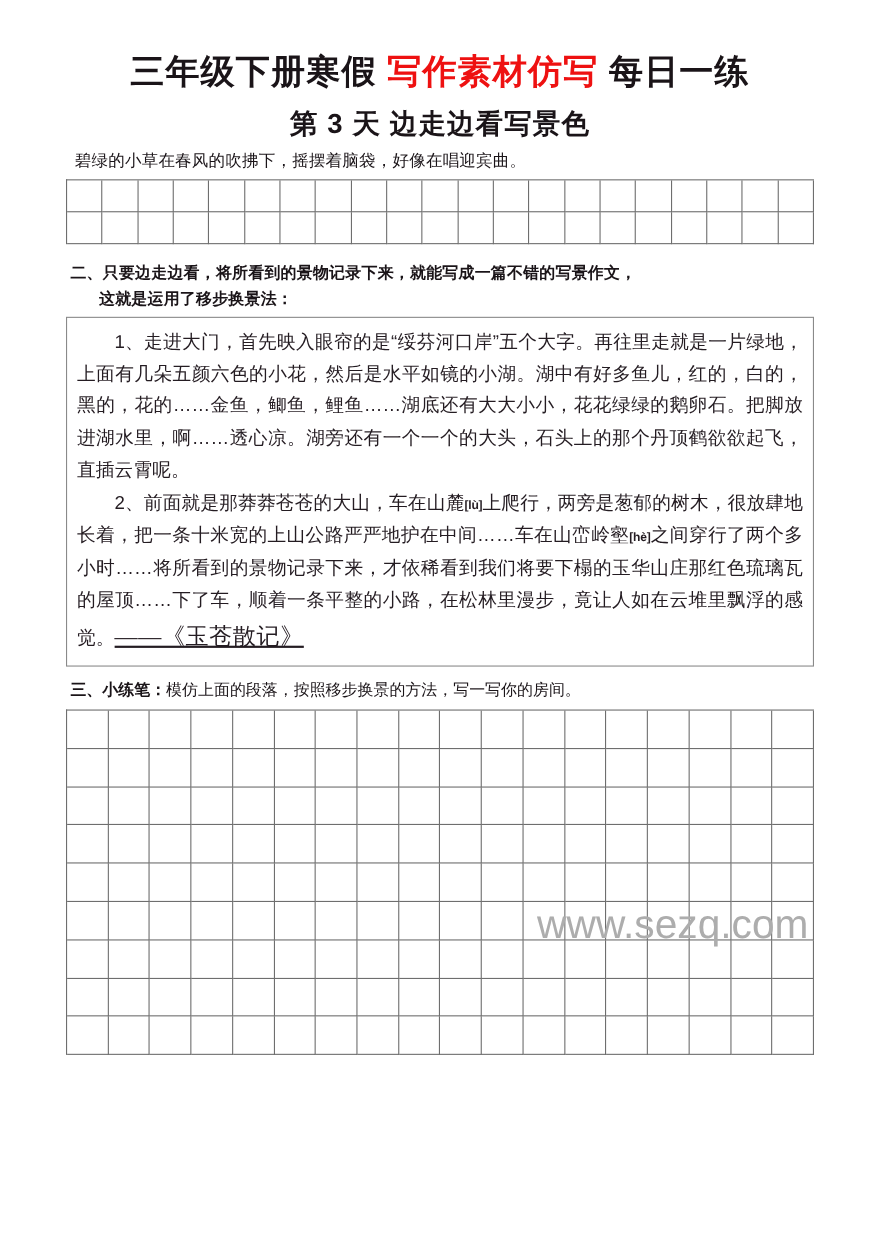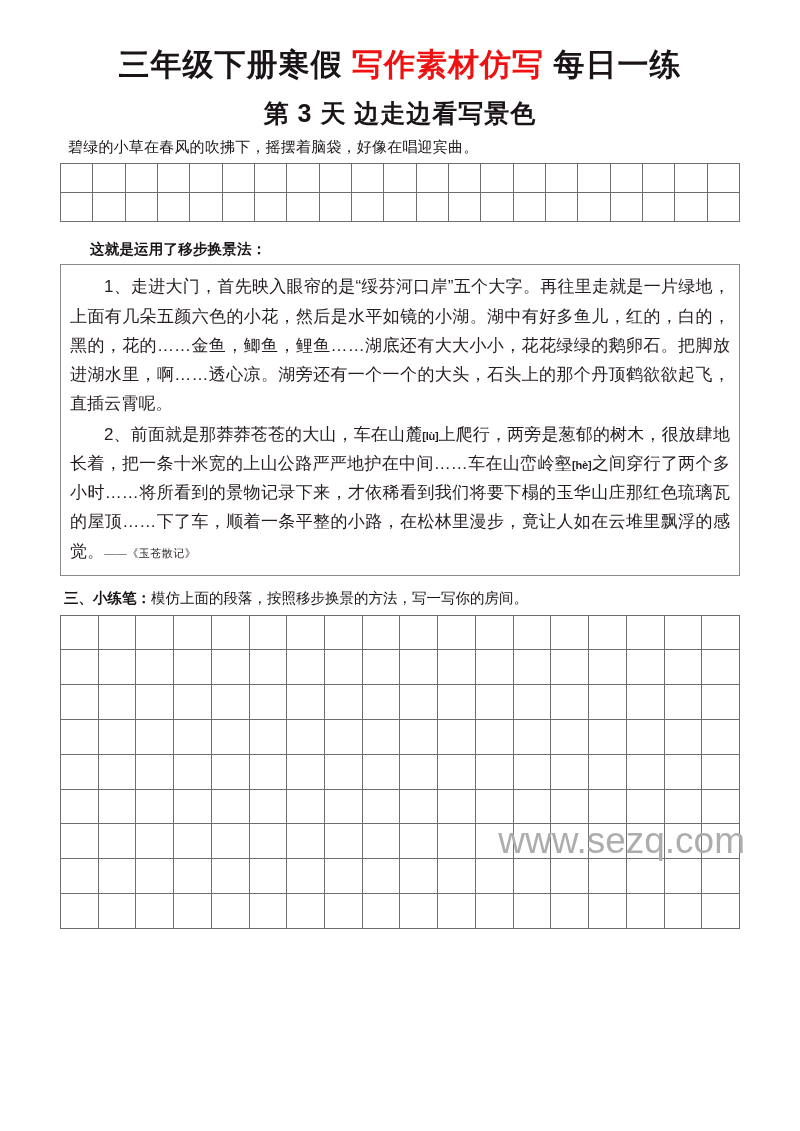--- a/index.html
+++ b/index.html
@@ -119,28 +119,29 @@
     color: #241c22;
   }
   .passage-p + .passage-p { margin-top: 1px; }
   .pinyin {
     font-size: 11px;
     font-weight: bold;
     letter-spacing: -0.2px;
   }
   .source {
     font-family: "Liberation Serif", "DejaVu Serif", serif;
-    font-size: 11px;
+    font-size: 21px;
     letter-spacing: 0.5px;
+    text-decoration: underline;
   }
 
   
   .watermark {
     position: absolute;
-    right: 55px;
+    right: 65px;
     bottom: 38px;
     font-size: 37px;
     color: #adadad;
     letter-spacing: 0px;
     font-family: "Liberation Sans", "DejaVu Sans", sans-serif;
   }
 </style>
 </head>
 <body>
 
@@ -191,20 +192,21 @@
       <div class="cell"></div>
       <div class="cell"></div>
       <div class="cell"></div>
       <div class="cell"></div>
       <div class="cell"></div>
       <div class="cell"></div>
       <div class="cell"></div>
     </div>
 
   <div class="sec-head-2">
+    <span class="l1">二、只要边走边看，将所看到的景物记录下来，就能写成一篇不错的写景作文，</span>
     <span class="l2">这就是运用了移步换景法：</span>
   </div>
 
   <div class="passage-box">
     <p class="passage-p">1、走进大门，首先映入眼帘的是“绥芬河口岸”五个大字。再往里走就是一片绿地，上面有几朵五颜六色的小花，然后是水平如镜的小湖。湖中有好多鱼儿，红的，白的，黑的，花的……金鱼，鲫鱼，鲤鱼……湖底还有大大小小，花花绿绿的鹅卵石。把脚放进湖水里，啊……透心凉。湖旁还有一个一个的大头，石头上的那个丹顶鹤欲欲起飞，直插云霄呢。</p>
     <p class="passage-p"><span>2、前面就是那莽莽苍苍的大山，车在山麓</span><span class="pinyin">[lù]</span><span>上爬行，两旁是葱郁的树木，很放肆地长着，把一条十米宽的上山公路严严地护在中间……车在山峦岭壑</span><span class="pinyin">[hè]</span><span>之间穿行了两个多小时……将所看到的景物记录下来，才依稀看到我们将要下榻的玉华山庄那红色琉璃瓦的屋顶……下了车，顺着一条平整的小路，在松林里漫步，竟让人如在云堆里飘浮的感觉。</span><span class="source">——《玉苍散记》</span></p>
   </div>
 
   <div class="sec3-head">
     <span class="b">三、小练笔：</span><span>模仿上面的段落，按照移步换景的方法，写一写你的房间。</span>

